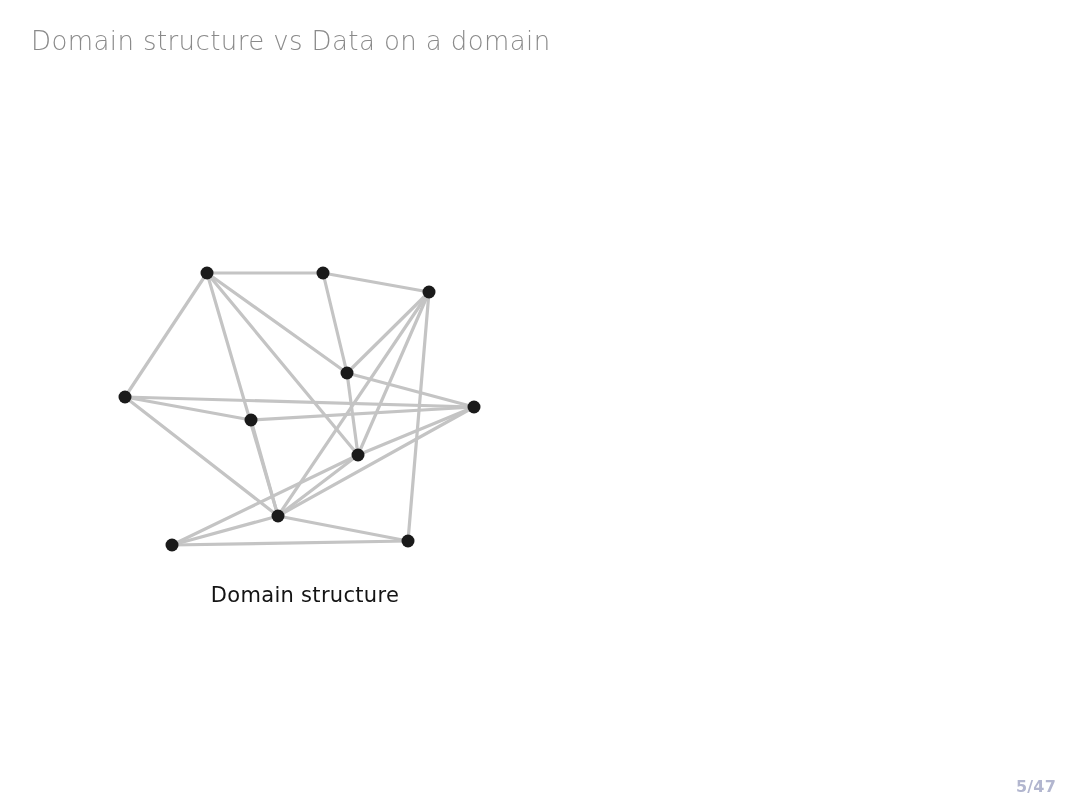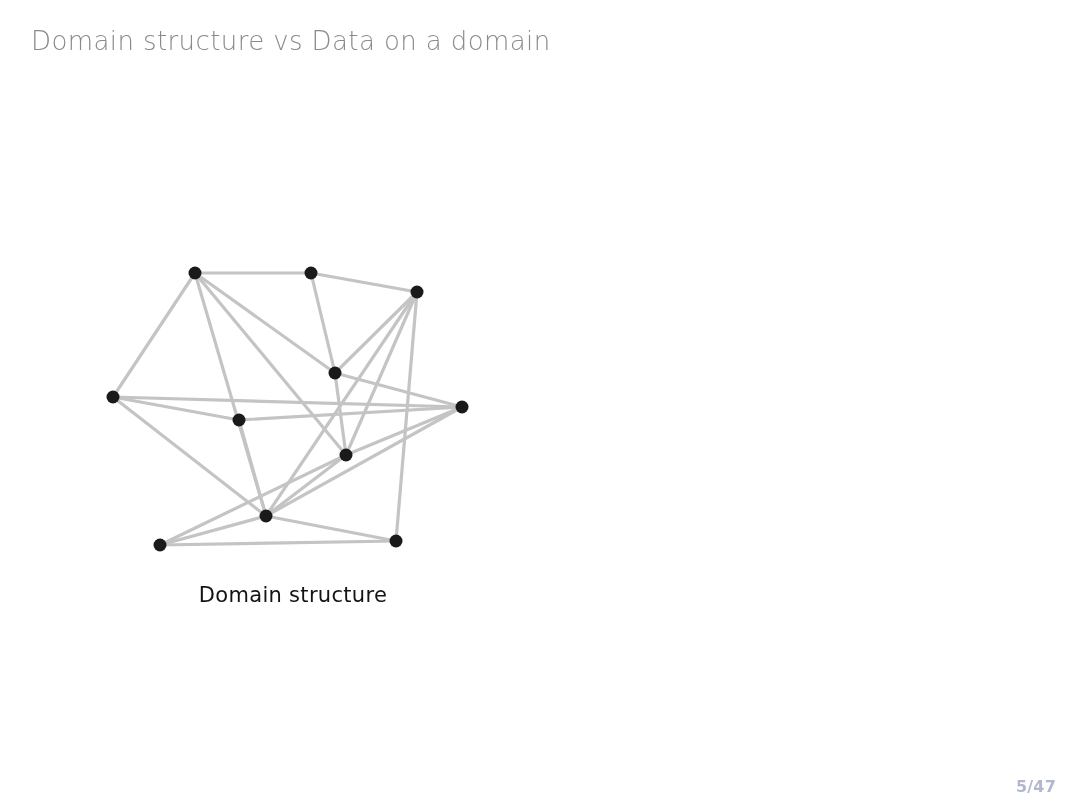--- a/index.html
+++ b/index.html
@@ -30,21 +30,21 @@
     font-family: "DejaVu Sans", sans-serif;
     font-size: 26px;
     font-weight: 300;
     letter-spacing: 0.4px;
     color: #8a8a8a;
     white-space: nowrap;
     line-height: 1.25;
   }
   #figure-block {
     position: absolute;
-    left: 0px;
+    left: 12px;
     top: 0px;
     width: 896px;
     height: 810px;
     pointer-events: none;
   }
   #graph-svg {
     position: absolute;
     left: 80px;
     top: 245px;
     width: 420px;

